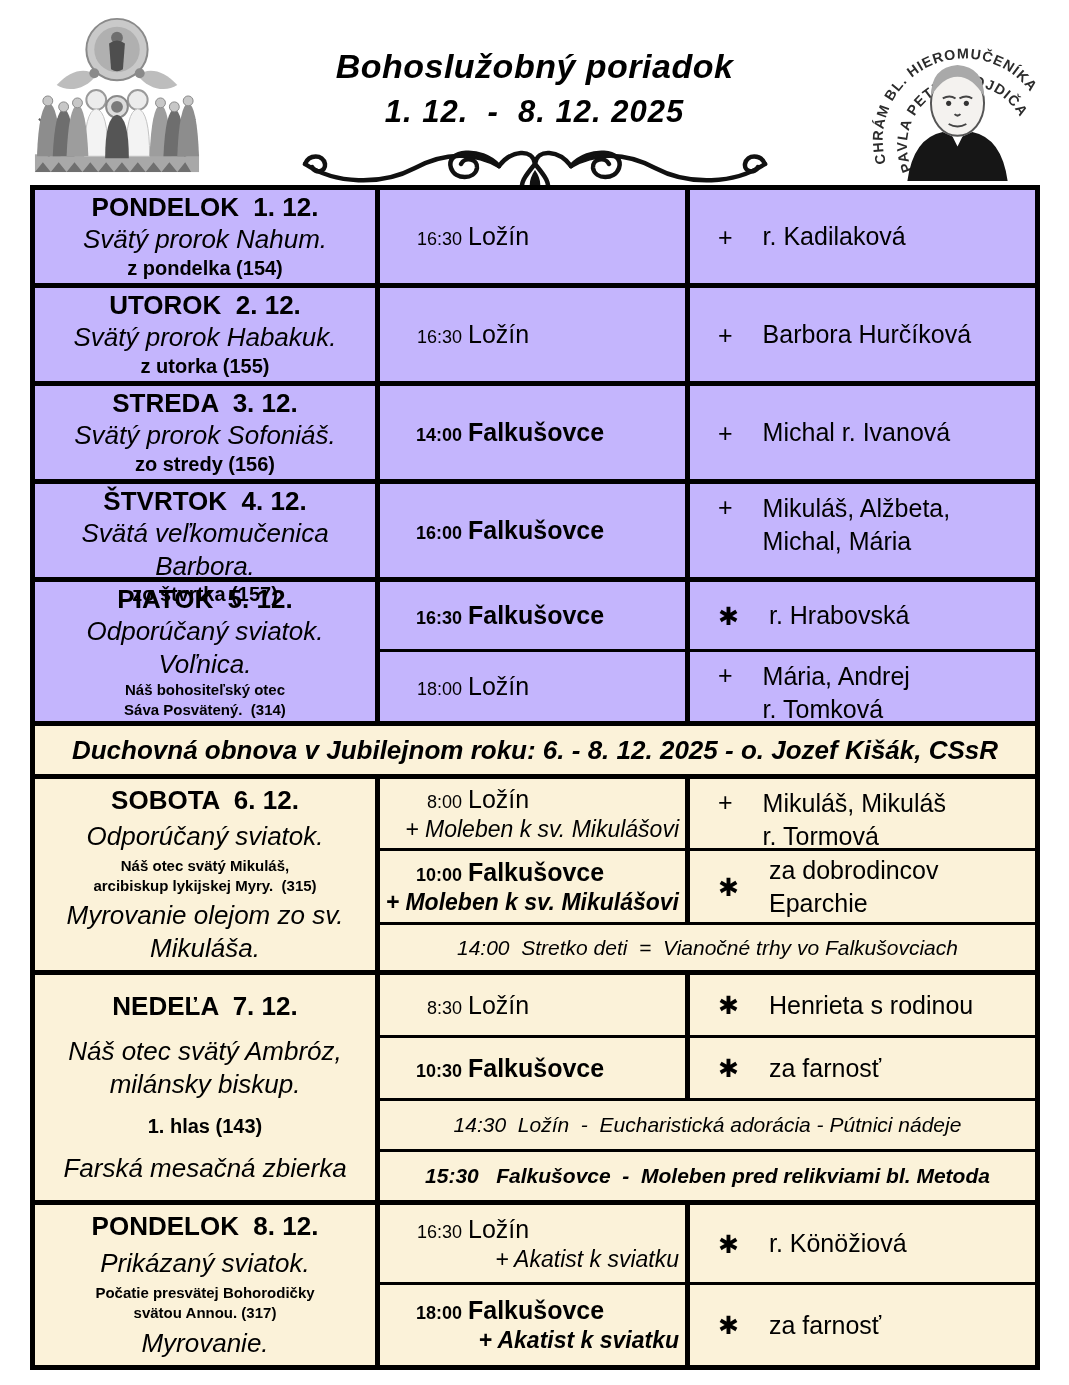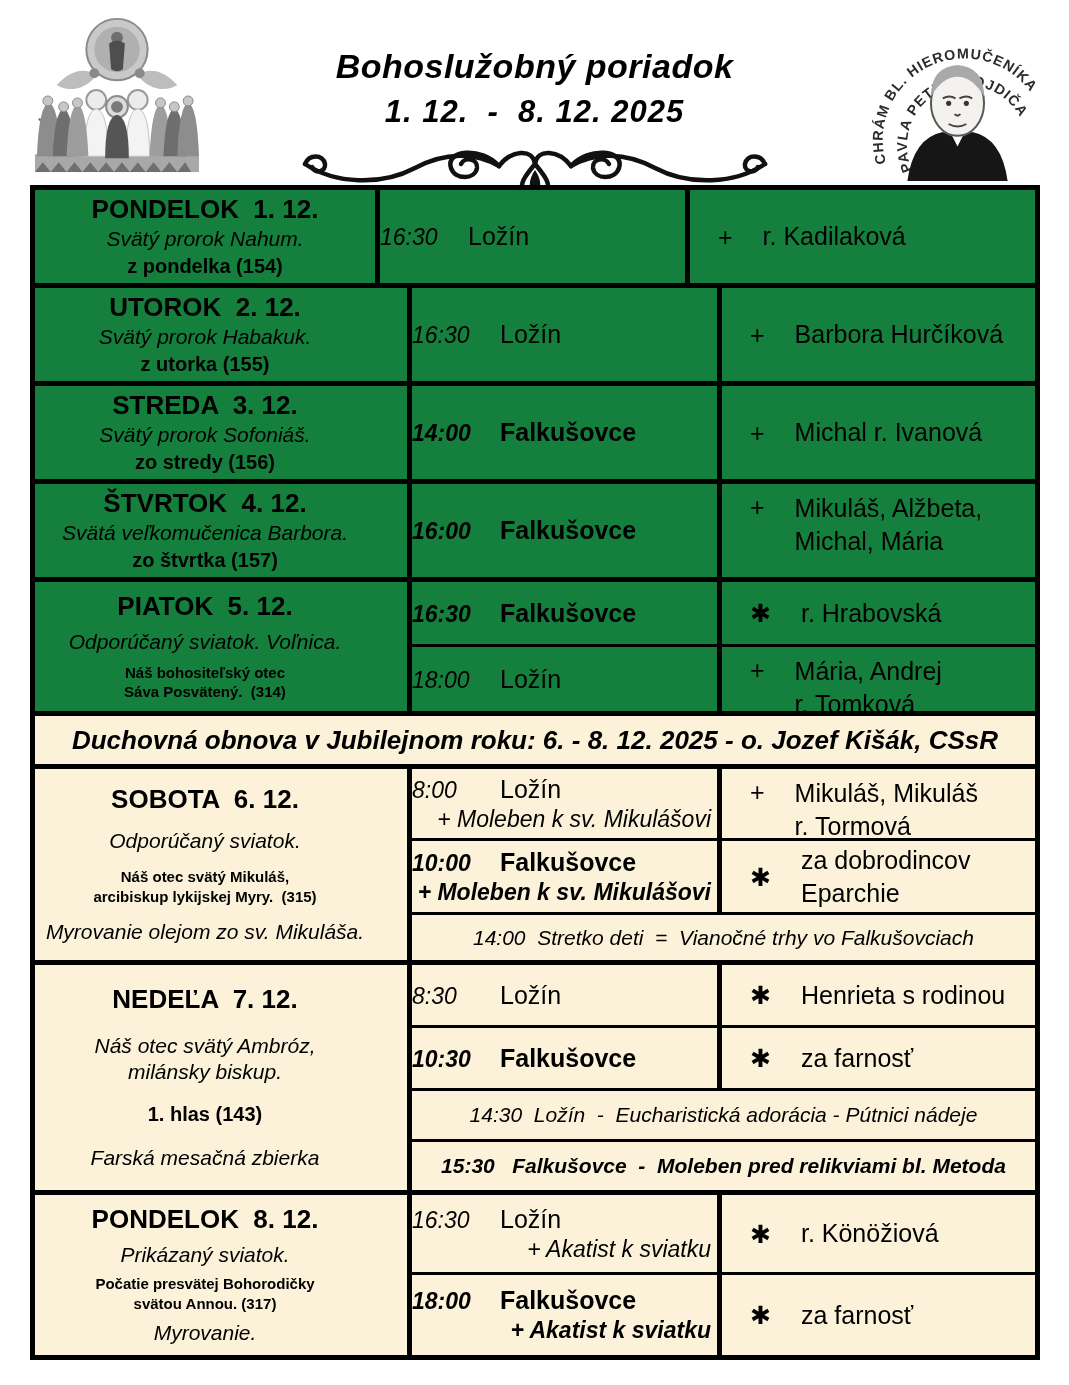--- a/index.html
+++ b/index.html
@@ -12,44 +12,44 @@
   .left-icon{position:absolute;left:28px;top:8px;width:178px;height:170px;}
   .logo{position:absolute;right:14px;top:8px;width:195px;height:175px;}
   .title-wrap{position:absolute;left:230px;right:230px;top:26px;text-align:center;margin-top:21px;}
   .title-line1{font-size:34px;font-weight:bold;font-style:italic;letter-spacing:.5px;}
   .title-line2{font-size:31px;font-weight:bold;font-style:italic;margin-top:8px;letter-spacing:1px;}
   .flourish{display:block;margin:10px auto 0 auto;}
 
   
   .schedule{position:absolute;left:30px;top:185px;width:1000px;
             border:5px solid var(--table-border,#000);}
-  .band{display:flex;background:#15803d;}
-  .band + .band{border-top:5px solid var(--table-border,#000);gap:32px;}
+  .band{display:flex;background:#c4b5fd;}
+  .band + .band{border-top:5px solid var(--table-border,#000);}
   .cream{background:var(--cream-bg,#FBF2D9);}
   .day-cell{width:340px;flex:0 0 340px;display:flex;flex-direction:column;
             justify-content:space-evenly;align-items:center;text-align:center;
             padding:2px 4px;box-sizing:border-box;}
   .rest{flex:1 1 auto;display:flex;flex-direction:column;border-left:5px solid var(--table-border,#000);}
   .srow{display:flex;flex:1 1 auto;}
   .srow + .srow,.xrow + .srow,.srow + .xrow,.xrow + .xrow{border-top:3px solid var(--table-border,#000);}
   .svc-cell{width:305px;flex:0 0 305px;display:flex;flex-direction:column;
             justify-content:center;padding:2px 6px 2px 0;box-sizing:border-box;}
   .int-cell{flex:1 1 auto;display:flex;align-items:center;gap:30px;
             padding-left:28px;box-sizing:border-box;border-left:5px solid var(--table-border,#000);}
   .int-cell.top{align-items:flex-start;padding-top:8px;}
   .xrow{display:flex;align-items:center;justify-content:center;text-align:center;
         font-size:21px;font-style:italic;padding:4px 9px;}
   .xrow.bi{font-weight:bold;}
 
   .day-title{font-size:26px;font-weight:bold;line-height:1.2;}
-  .fi{font-size:21px;font-style:italic;line-height:1.25;}
+  .fi{font-size:26px;font-style:italic;line-height:1.25;}
   .fb{font-size:20px;font-weight:bold;line-height:1.25;}
   .fbi{font-size:15px;font-weight:bold;line-height:1.3;}
   .tline{display:flex;align-items:baseline;}
-  .time{font-size:23px;min-width:82px;flex:0 0 82px;font-style:italic;}
+  .time{font-size:18px;min-width:82px;text-align:right;flex:0 0 82px;}
   .place{font-size:25px;margin-left:6px;}
   .bold{font-weight:bold;}
   .note{font-size:23px;font-style:italic;text-align:right;margin-top:2px;}
   .note.bi{font-weight:bold;}
   .sym{font-size:25px;line-height:1.2;}
   .int-text{font-size:25px;line-height:1.3;}
 
   .banner-band{display:flex;align-items:center;justify-content:center;
                height:48px;background:var(--cream-bg,#FBF2D9);
                font-size:26px;font-weight:bold;font-style:italic;text-align:center;}

